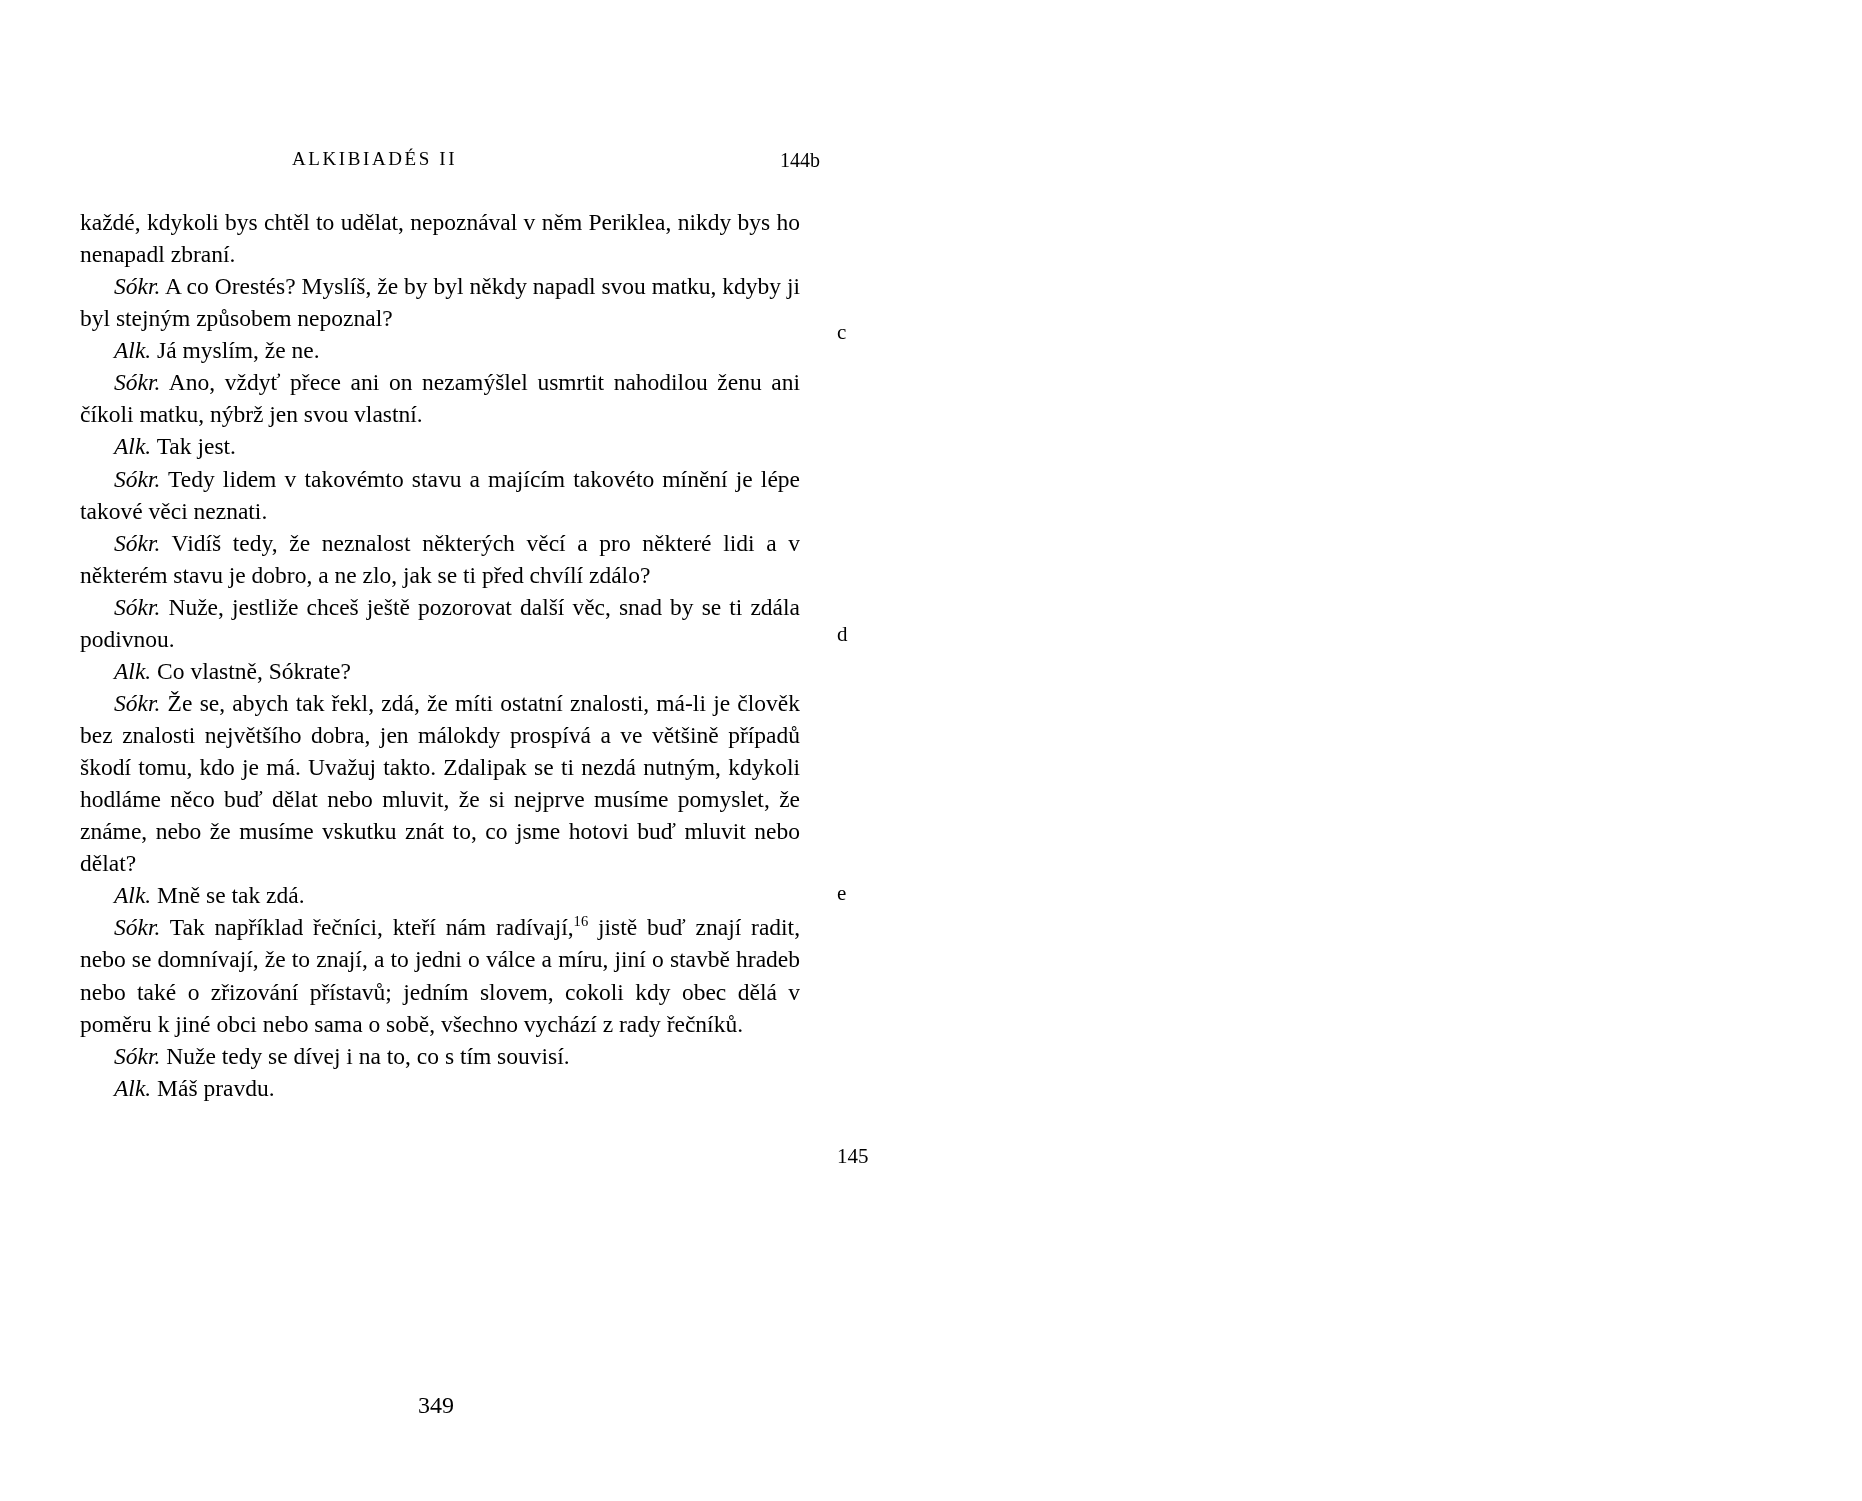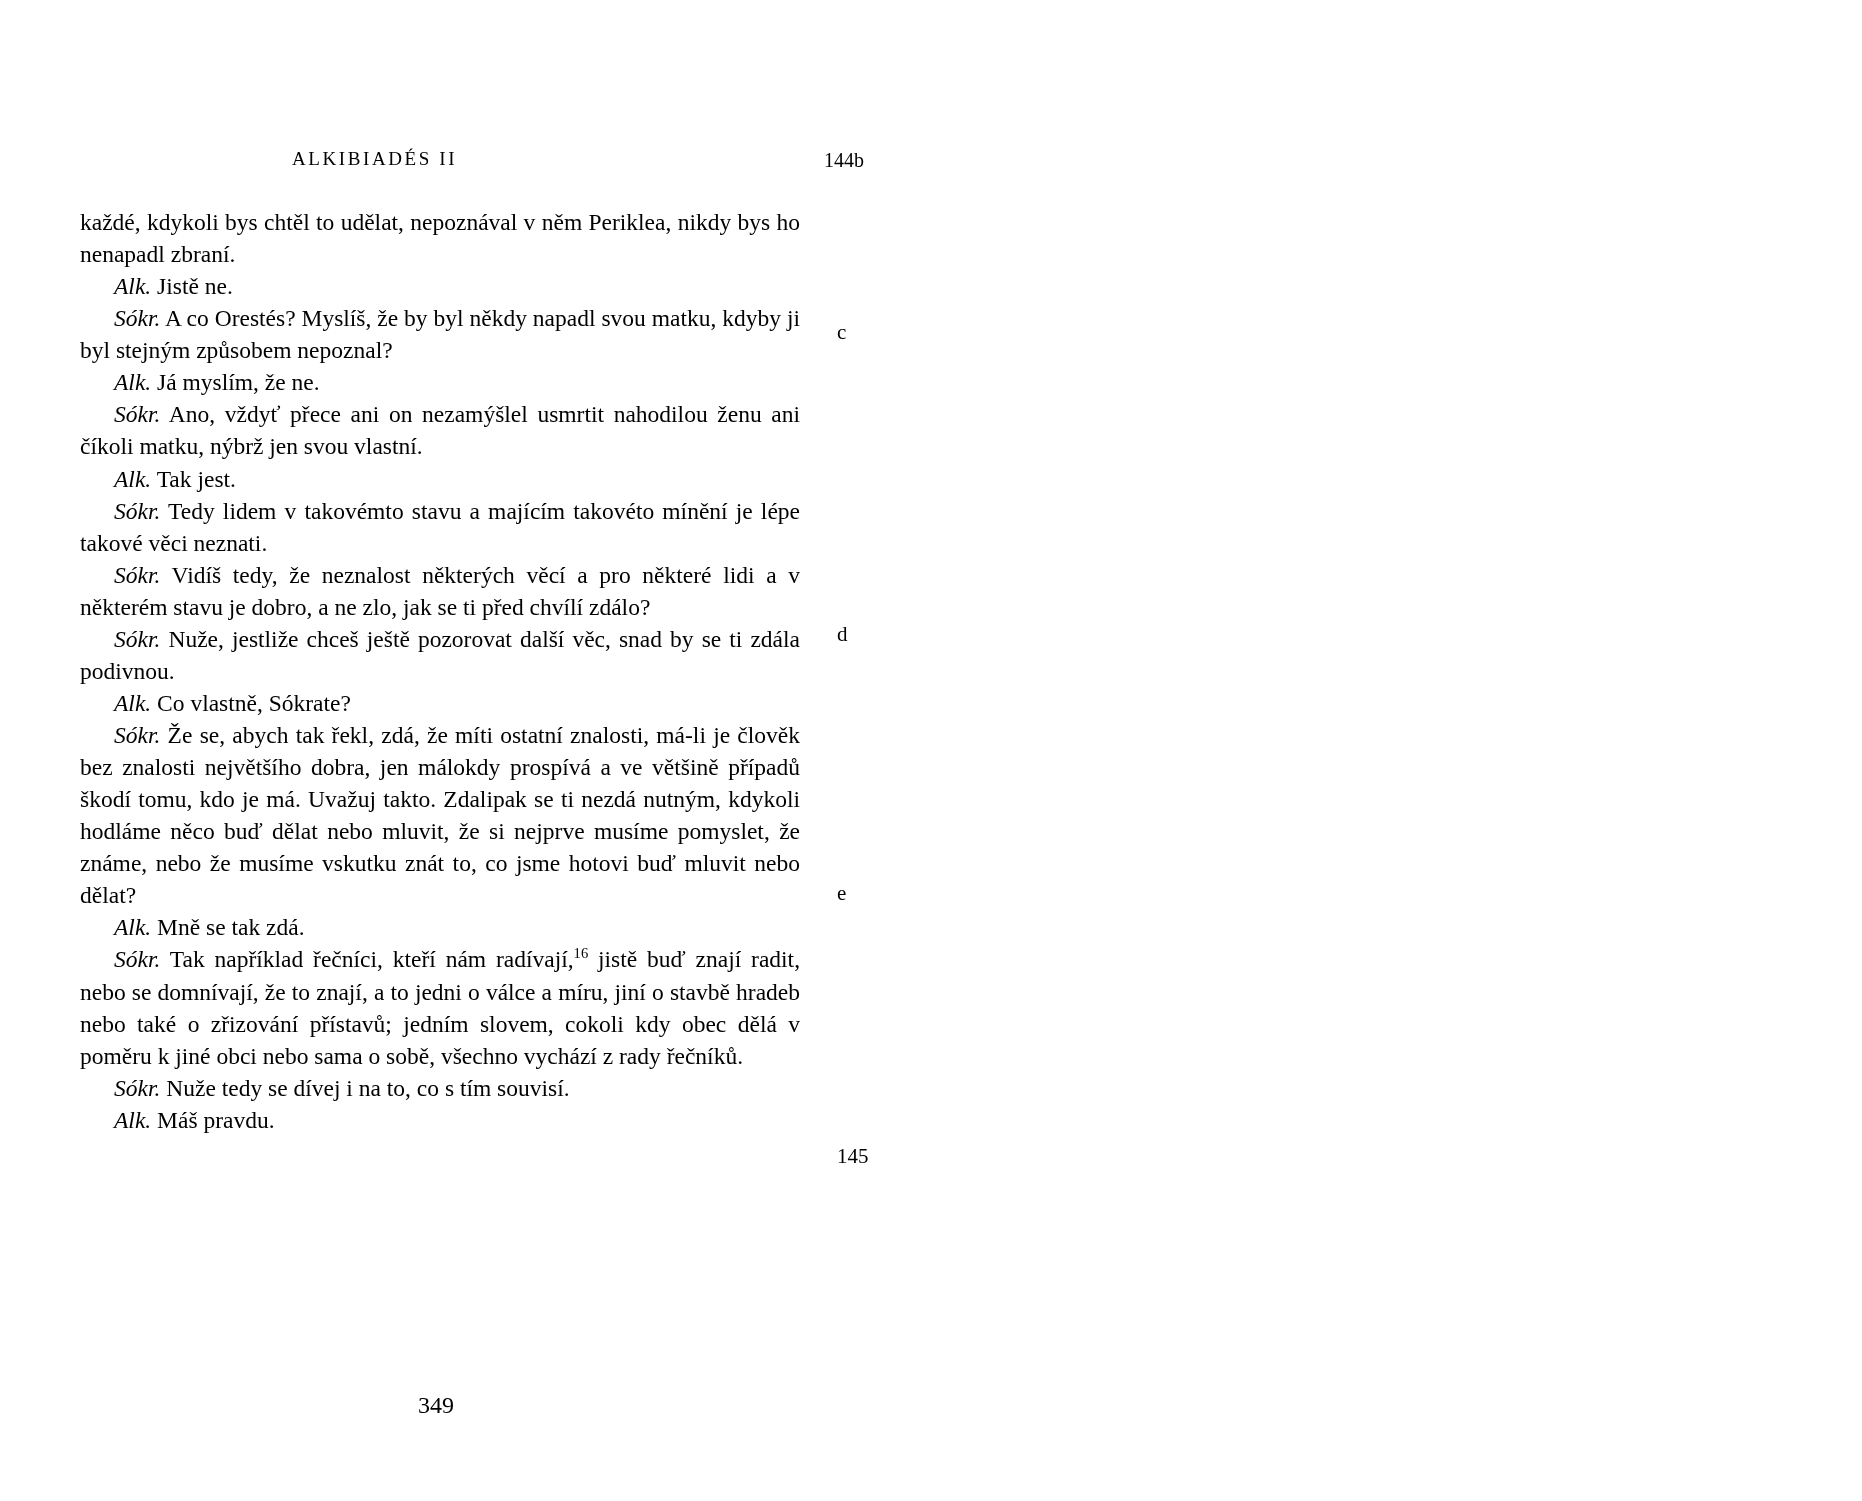--- a/index.html
+++ b/index.html
@@ -43,21 +43,21 @@
     font-family: "Liberation Serif", serif;
   }
   .runhead-left  { left: 292px; }
 
   .stephanus-head {
     position: absolute;
     top: 149px;
     font-size: 20px;
     font-family: "Liberation Serif", serif;
   }
-  .steph-144b { left: 824px; }
+  .steph-144b { left: 780px; }
 
   
   .col {
     position: absolute;
     top: 206px;
     width: 720px;
     font-size: 23.5px;
     line-height: 1.365;
     text-align: justify;
   }
@@ -100,21 +100,20 @@
 <body>
 
 <div class="spread">
 
   <div class="page page-left">
     <div class="runhead runhead-left">ALKIBIADÉS II</div>
     <div class="stephanus-head steph-144b">144b</div>
 
     <div class="col col-left" id="col-left">
         <p class="">každé, kdykoli bys chtěl to udělat, nepoznával v něm Periklea, nikdy bys ho nenapadl zbraní.</p>
-        <p class="ind"><span class="spk">Alk.</span> Jistě ne.</p>
         <p class="ind"><span class="spk">Sókr.</span> A co Orestés? Myslíš, že by byl někdy napadl svou matku, kdyby ji byl stejným způsobem nepoznal?</p>
         <p class="ind"><span class="spk">Alk.</span> Já myslím, že ne.</p>
         <p class="ind"><span class="spk">Sókr.</span> Ano, vždyť přece ani on nezamýšlel usmrtit nahodilou ženu ani číkoli matku, nýbrž jen svou vlastní.</p>
         <p class="ind"><span class="spk">Alk.</span> Tak jest.</p>
         <p class="ind"><span class="spk">Sókr.</span> Tedy lidem v takovémto stavu a majícím takovéto mínění je lépe takové věci neznati.</p>
         <p class="ind"><span class="spk">Sókr.</span> Vidíš tedy, že neznalost některých věcí a pro některé lidi a v některém stavu je dobro, a ne zlo, jak se ti před chvílí zdálo?</p>
         <p class="ind"><span class="spk">Sókr.</span> Nuže, jestliže chceš ještě pozorovat další věc, snad by se ti zdála podivnou.</p>
         <p class="ind"><span class="spk">Alk.</span> Co vlastně, Sókrate?</p>
         <p class="ind"><span class="spk">Sókr.</span> Že se, abych tak řekl, zdá, že míti ostatní znalosti, má-li je člověk bez znalosti největšího dobra, jen málokdy prospívá a ve většině případů škodí tomu, kdo je má. Uvažuj takto. Zdalipak se ti nezdá nutným, kdykoli hodláme něco buď dělat nebo mluvit, že si nejprve musíme pomyslet, že známe, nebo že musíme vskutku znát to, co jsme hotovi buď mluvit nebo dělat?</p>
         <p class="ind"><span class="spk">Alk.</span> Mně se tak zdá.</p>

